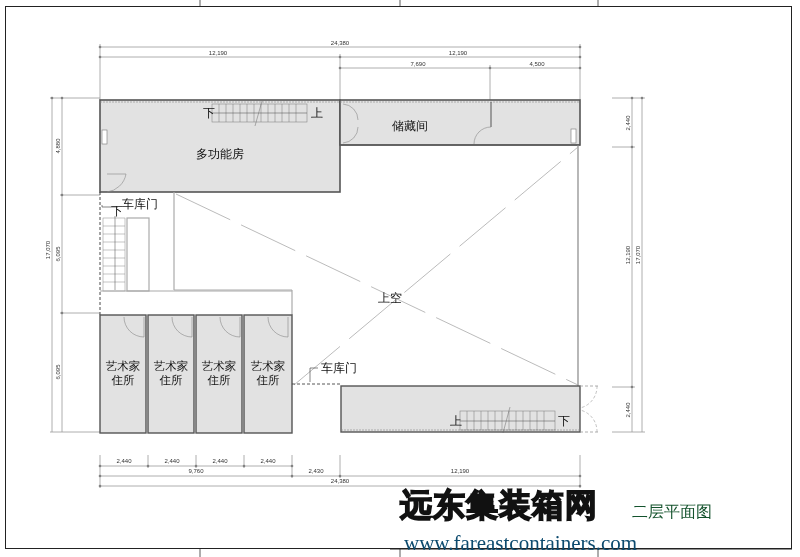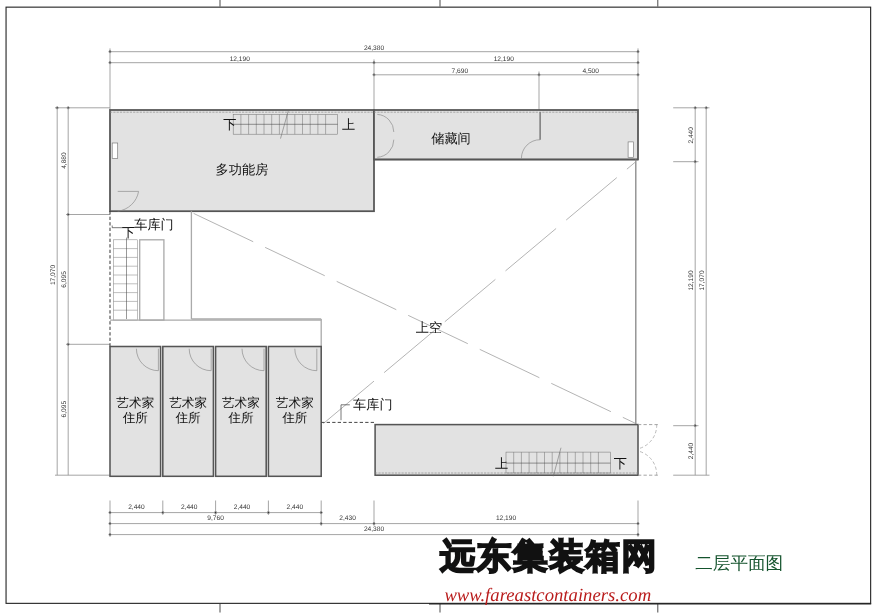--- a/index.html
+++ b/index.html
@@ -4,21 +4,21 @@
 <style>
   html, body { margin:0; padding:0; background:#ffffff; }
   body { width:800px; height:557px; position:relative; overflow:hidden; font-family:"DejaVu Sans", sans-serif; }
   #frame { position:absolute; left:5px; top:6px; width:787px; height:543px; border:1.5px solid #222; box-sizing:border-box; }
   svg { position:absolute; left:0; top:0; }
   .dimtxt { font-family:"Liberation Sans", sans-serif; font-size:6px; fill:#333; }
   .room { font-family:"DejaVu Sans", sans-serif; font-size:12px; fill:#111; }
   .roomsm { font-family:"DejaVu Sans", sans-serif; font-size:11.5px; fill:#111; }
   .brand { position:absolute; left:400px; top:484px; font-family:"DejaVu Sans", sans-serif; font-size:32px; font-weight:bold; color:#0369a1; -webkit-text-stroke:1.6px #111; letter-spacing:1px; }
   .subtitle { position:absolute; left:632px; top:502px; font-family:"DejaVu Sans", sans-serif; font-size:16px; color:#14532d; }
-  .url { position:absolute; left:404px; top:531px; font-family:"Liberation Serif", serif; font-style:italic; font-size:17px; color:#b91c1c; }
+  .url { position:absolute; left:404px; top:531px; font-family:"Liberation Serif", serif; font-size:21px; color:#0c4a6e; }
 </style>
 </head>
 <body>
 
 <div id="frame"></div>
 
 <svg width="800" height="557" viewBox="0 0 800 557">
 
   <g stroke="#333" stroke-width="0.8">
     <line x1="200" y1="0" x2="200" y2="6"></line>

